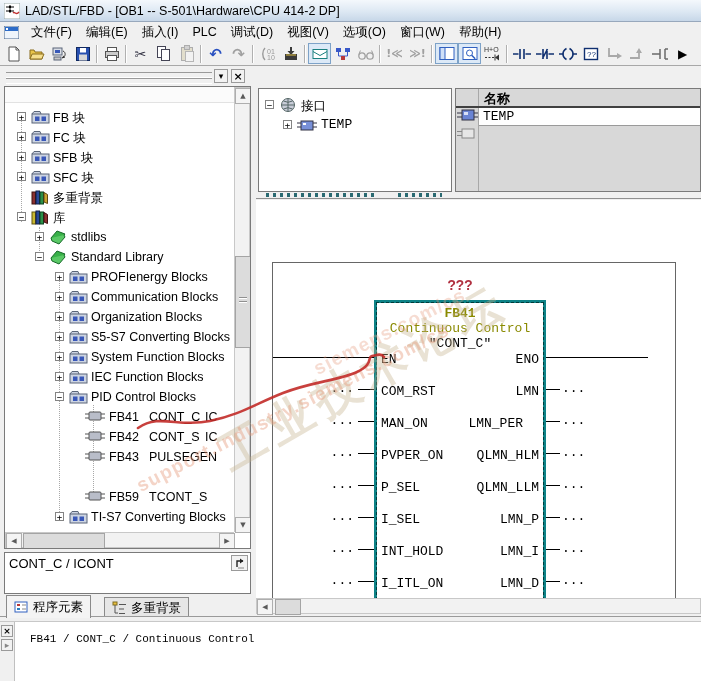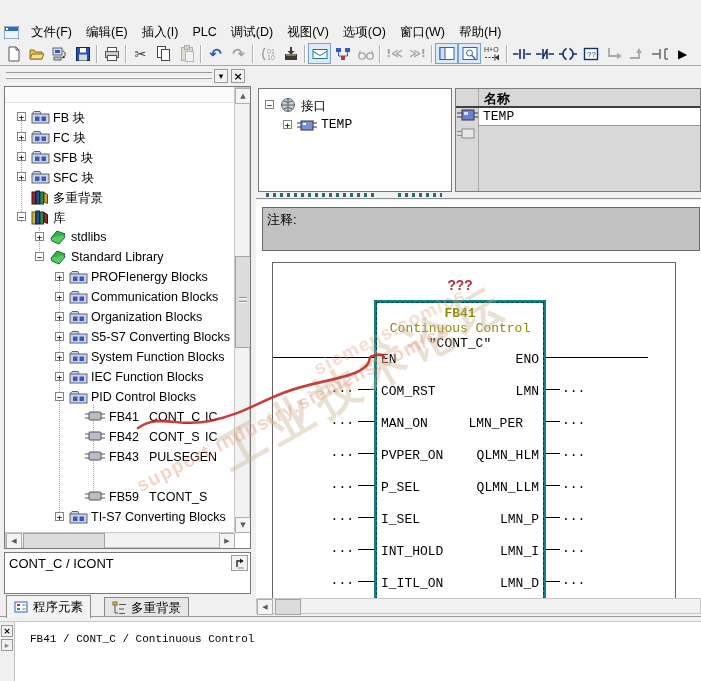--- a/index.html
+++ b/index.html
@@ -66,20 +66,31 @@
   
   .wm{position:absolute;pointer-events:none;z-index:40;white-space:nowrap;transform-origin:left top;font-weight:bold;}
   #annot{position:absolute;left:0;top:0;z-index:50;pointer-events:none;}
   .sliver{position:absolute;height:4px;background:repeating-linear-gradient(90deg,#2a6a72 0 3px,transparent 3px 7px);}
 </style>
 </head>
 <body>
 
 <div id="app">
 
+  <div class="abs titlebar">
+    <span style="display:inline-flex">
+      <svg width="16" height="16">
+          <rect x="0" y="0" width="16" height="16" fill="#fff" stroke="#9aa"></rect>
+          <path d="M2 4h3M7 4h3M2 8h3M7 8h3" stroke="#000" fill="none"></path>
+          <path d="M5.5 2.5v3M6.5 2.5v3M5.5 6.5v3M6.5 6.5v3" stroke="#000"></path>
+          <path d="M9 10c2-2 3 3 6-1" stroke="#c03030" fill="none" stroke-width="1.4"></path>
+        </svg>
+    </span>
+    <span class="t">LAD/STL/FBD  - [OB1 -- S-501\Hardware\CPU 414-2 DP]</span>
+  </div>
 
   <div class="abs menubar">
     <span style="display:inline-flex;margin:0 5px 0 4px">
       <svg width="15" height="13">
           <rect x="0" y="0" width="15" height="13" fill="#eef4fb" stroke="#46648c"></rect>
           <rect x="1" y="1" width="13" height="4" fill="#2d6cc8"></rect>
           <rect x="2" y="2" width="2" height="2" fill="#fff"></rect>
         </svg>
     </span>
     <span class="menu-item">文件(F)</span>
@@ -541,23 +552,20 @@
           <rect x="5" y="2" width="12" height="9" fill="#e6e6e6" stroke="#888"></rect>
           <path d="M0 4.5h5M0 8.5h5" stroke="#888"></path>
         </svg></span>
   </div>
 
   <div class="sliver" style="left:266px;top:193px;width:112px"></div>
   <div class="sliver" style="left:398px;top:193px;width:44px"></div>
   <div class="abs" style="left:256px;top:198px;width:445px;height:3px;border-top:1px solid #909090;border-bottom:1px solid #fff"></div>
 
   <div class="abs canvas">
-    <div class="comment-bar">
-      <span style="position:absolute;left:4px;top:3px;font-size:13px">注释:</span>
-    </div>
     <div class="net-rect"></div>
 
     <div class="marker" style="left:160px;top:78px;width:88px">???</div>
 
     <div class="wire" style="left:17px;top:157px;width:101px"></div>
     <div class="wire" style="left:290px;top:157px;width:102px"></div>
 
     <span class="stub" style="left:72px;top:181px;width:26px;text-align:right">...</span>
       <div class="dashline" style="left:102px;top:189px;width:16px"></div>
     <span class="stub" style="left:72px;top:213px;width:26px;text-align:right">...</span>

